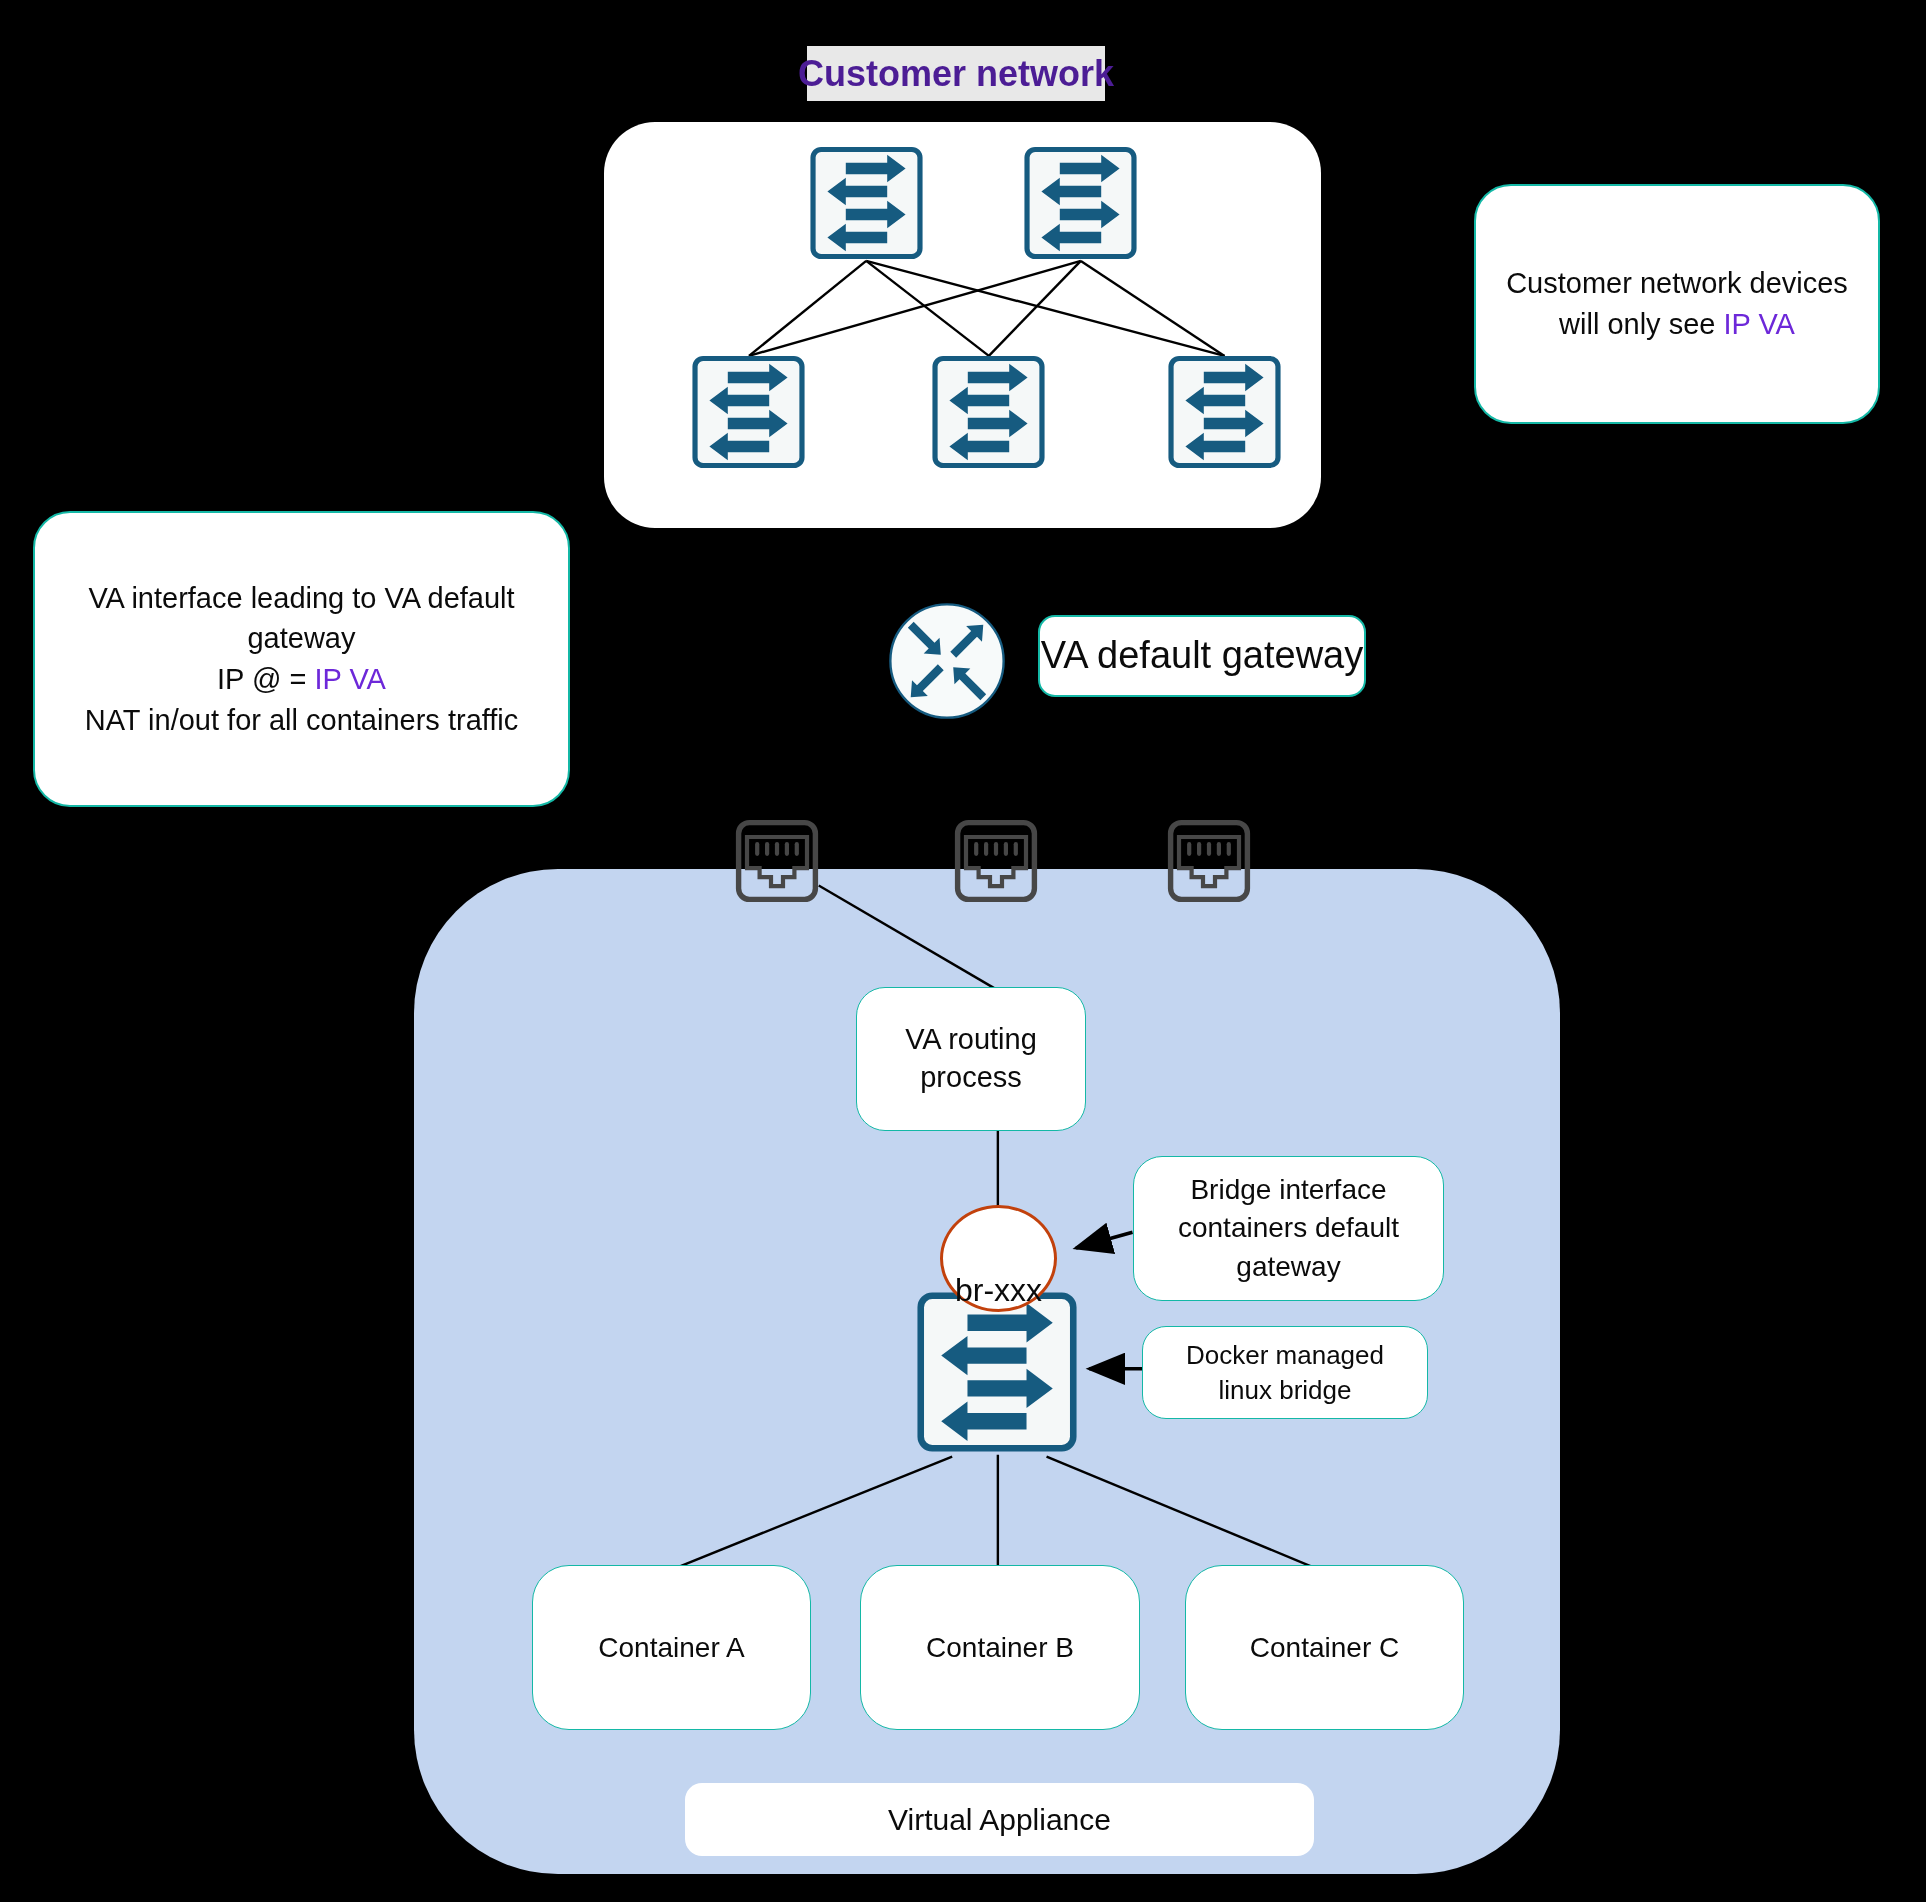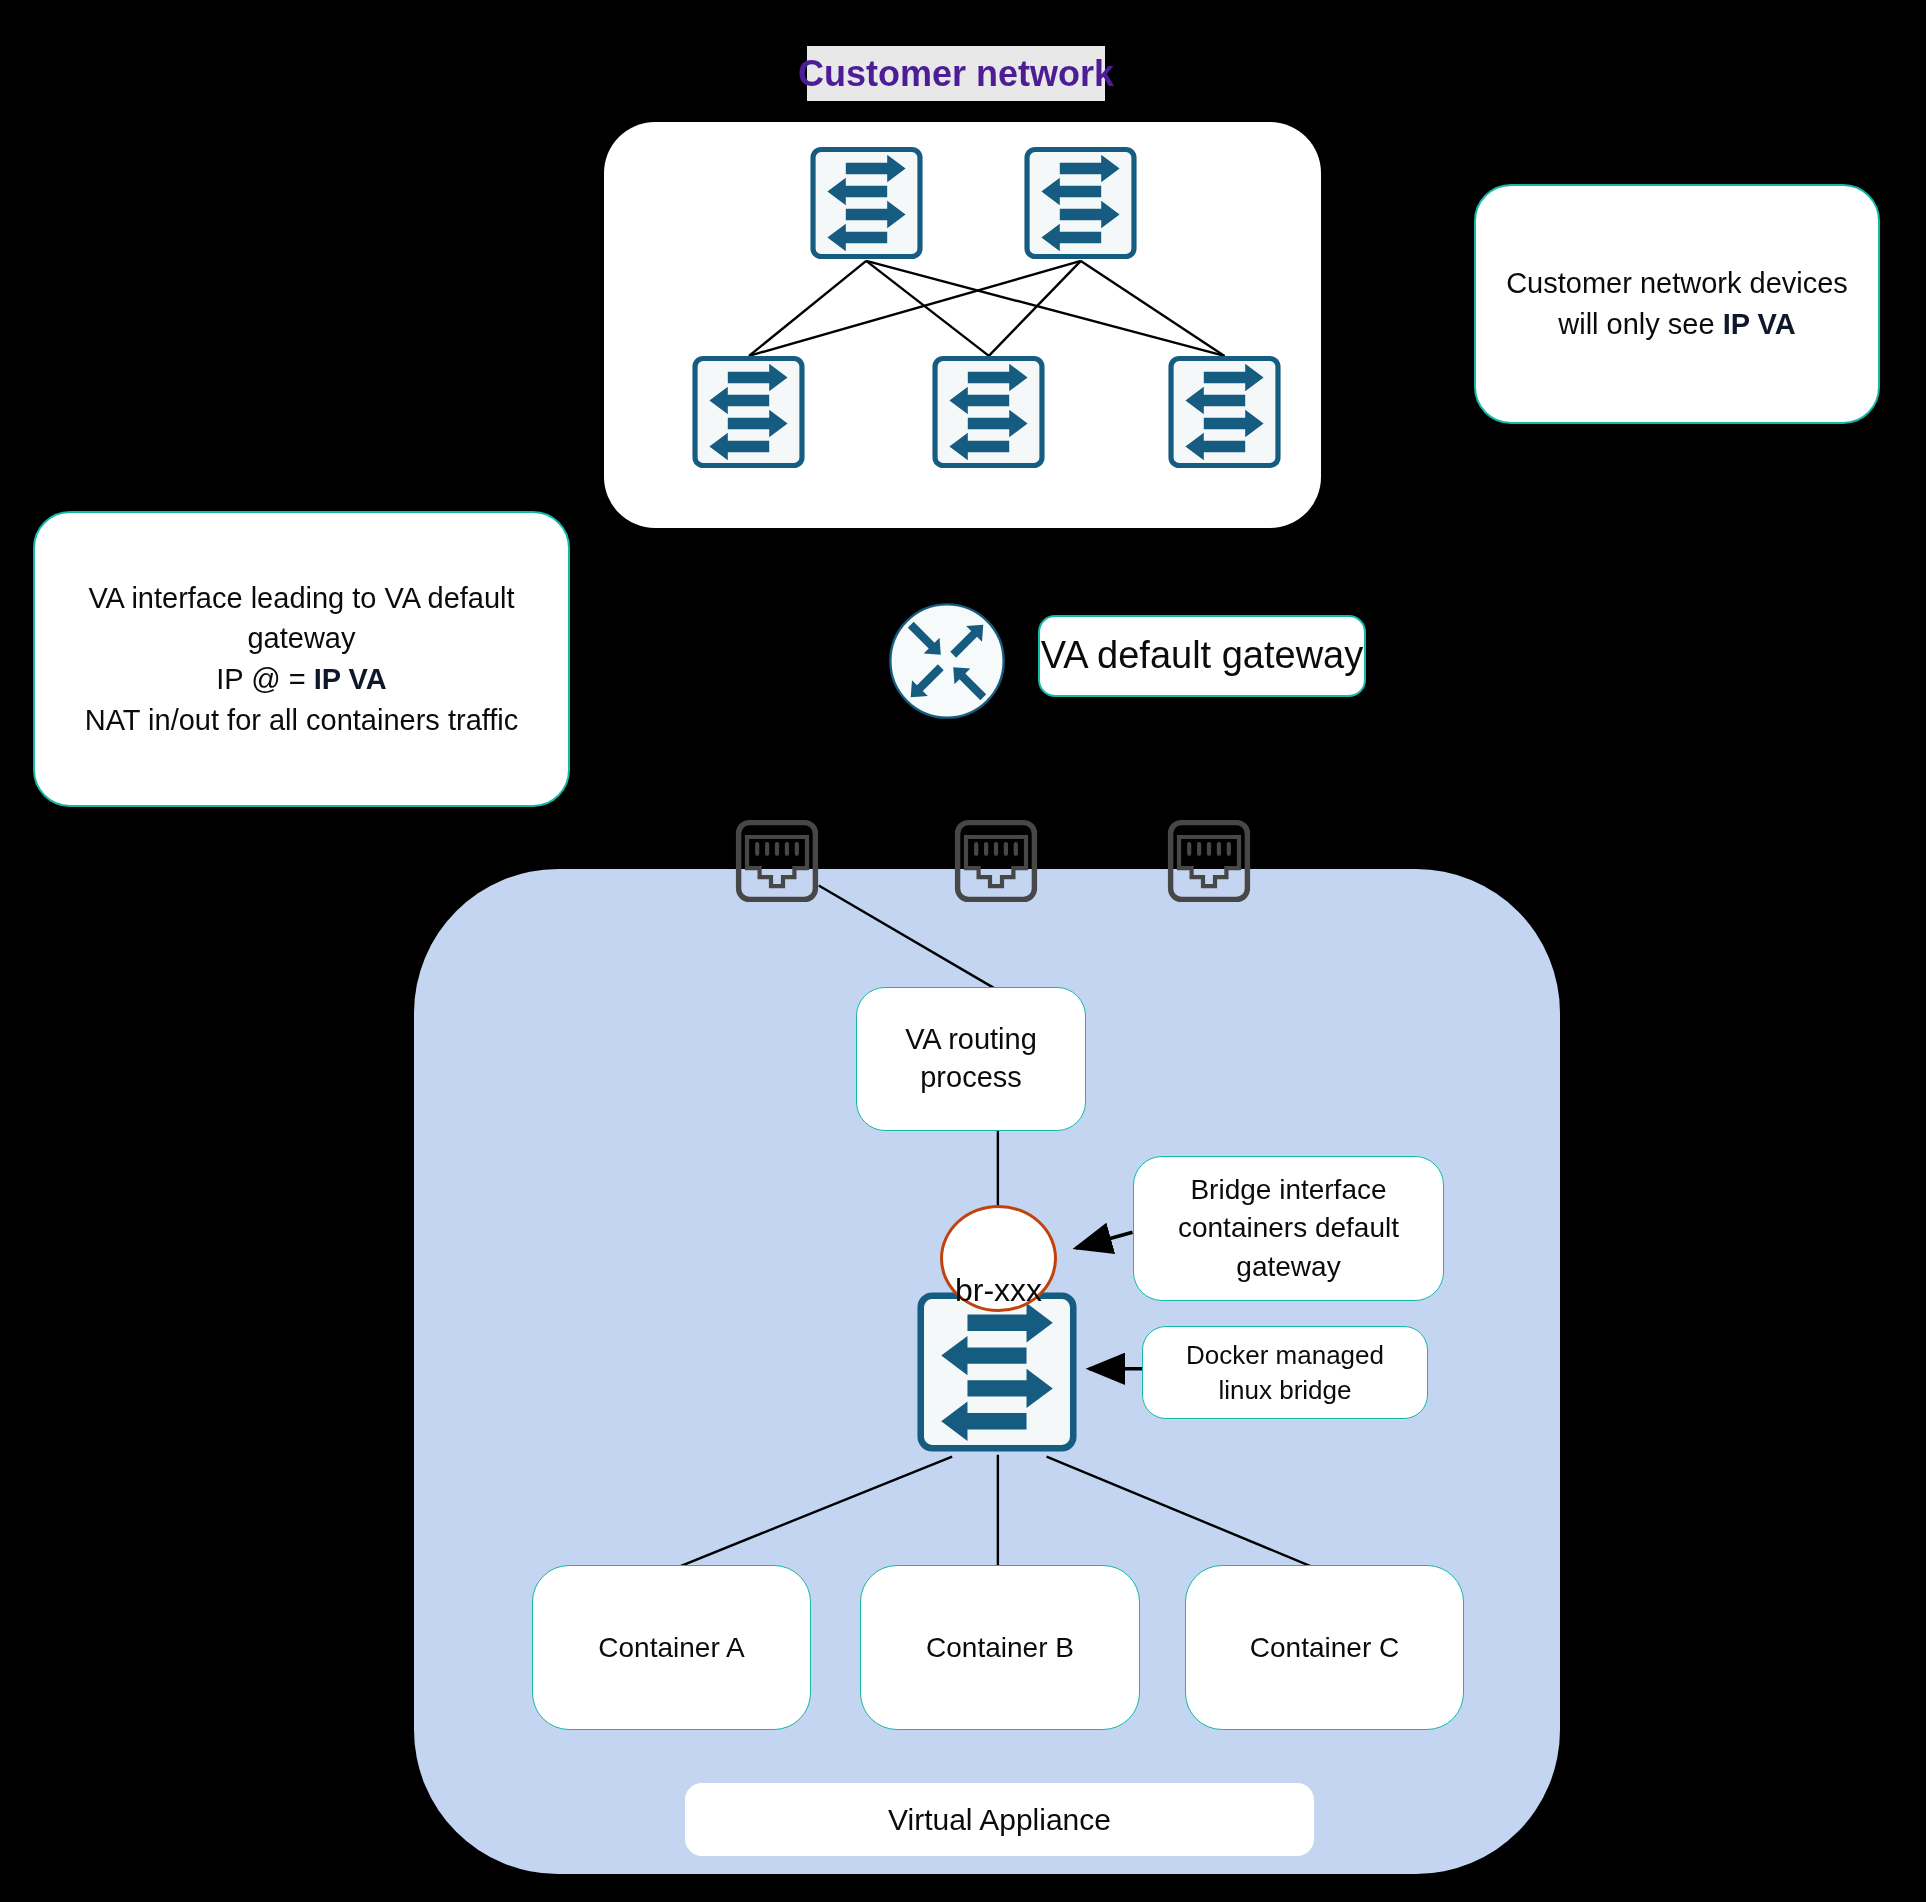--- a/index.html
+++ b/index.html
@@ -43,21 +43,21 @@
   #container-b{left:860px;width:280px;}
   #container-c{left:1185px;}
   #va-label{left:685px;top:1783px;width:629px;height:73px;border-radius:17px;
             border:none;font-size:30px;}
 
   
   #br-circle{position:absolute;left:940px;top:1205px;width:117px;height:107px;
              background:#ffffff;border:3px solid #c2410c;border-radius:50%;
              display:flex;align-items:flex-end;justify-content:center;font-size:32px;}
 
-  .navy{color:#0f172a;font-weight:bold;}
+  .navy{color:#6d28d9;font-weight:normal;}
 
   
   .switch-icon{position:absolute;width:115px;height:118px;}
   #switch-tl{left:809px;top:144px;}
   #switch-tr{left:1023px;top:144px;}
   #switch-bl{left:691px;top:353px;}
   #switch-bm{left:931px;top:353px;}
   #switch-br{left:1167px;top:353px;}
   #docker-switch{position:absolute;left:915px;top:1289px;width:164px;height:166px;}
   #router-icon{position:absolute;left:888px;top:602px;width:118px;height:118px;}

